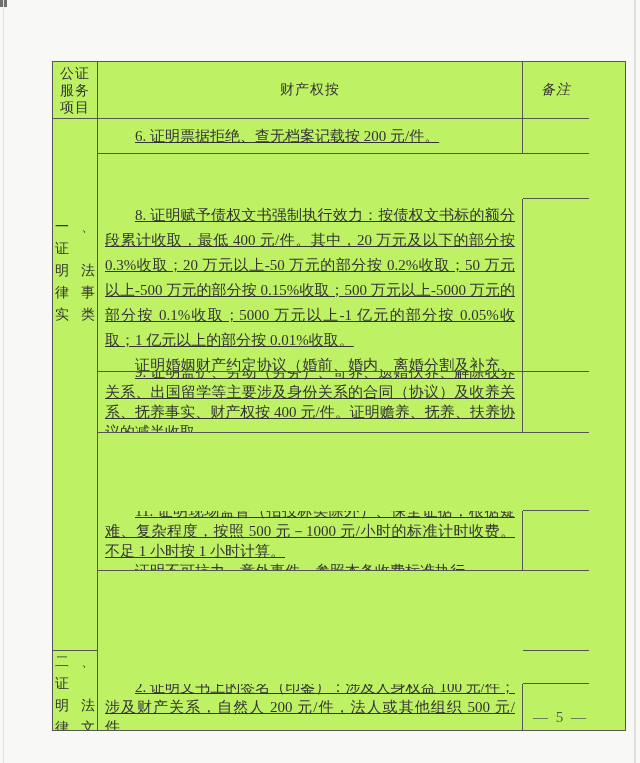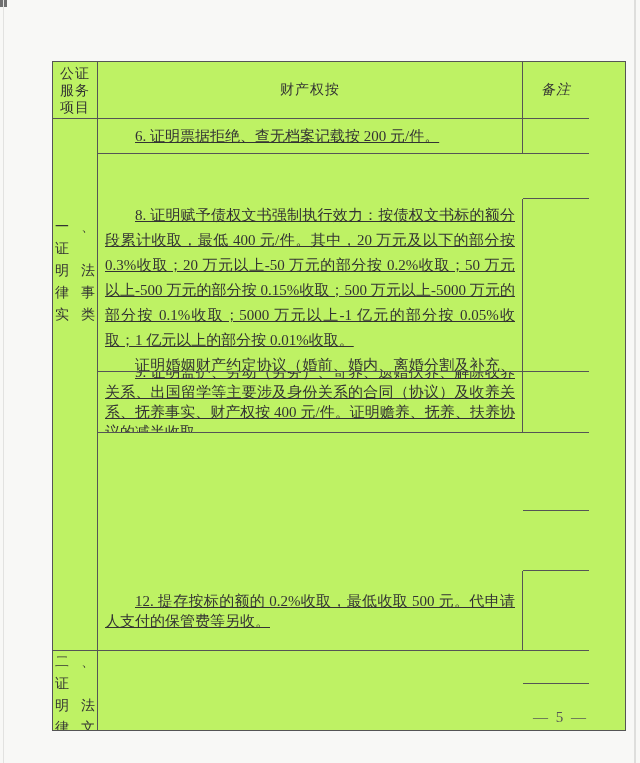--- a/index.html
+++ b/index.html
@@ -92,32 +92,36 @@
   </div>
   <div class="cell remark-cell no-r" style="grid-area:4/3/5/4;"></div>
 
   <div class="cell price-cell" style="grid-area:5/2/6/3;">
     <p>9. 证明监护、劳动（劳务）、寄养、遗赠扶养、解除收养关系、出国留学等主要涉及身份关系的合同（协议）及收养关系、抚养事实、财产权按 400 元/件。证明赡养、抚养、扶养协议的减半收取。</p>
   </div>
   <div class="cell remark-cell no-r" style="grid-area:5/3/6/4;"></div>
 
   <div class="cell remark-cell no-r" style="grid-area:6/3/7/4;"></div>
 
+  <div class="cell price-cell" style="grid-area:7/2/8/3;">
+    <p>11. 证明现场监督（招投标类除外）、保全证据，根据疑难、复杂程度，按照 500 元－1000 元/小时的标准计时收费。不足 1 小时按 1 小时计算。</p>
+    <p>证明不可抗力、意外事件，参照本条收费标准执行。</p>
+  </div>
   <div class="cell remark-cell no-r" style="grid-area:7/3/8/4;"></div>
 
-  <div class="cell price-cell" style="grid-area:8/2/9/3;">
-    <p>12. 提存按标的额的 0.2%收取，最低收取 500 元。代申请人支付的保管费等另收。</p>
-  </div>
   <div class="cell remark-cell no-r" style="grid-area:8/3/9/4;"></div>
 
   <div class="cell vlabel vlabel-sec2 no-b" style="grid-area:9/1/11/2;">
     <div class="vline">二、证</div>
     <div class="vline">明 法</div>
     <div class="vline">律 文</div>
   </div>
 
   <div class="cell remark-cell no-r" style="grid-area:9/3/10/4;"></div>
 
+  <div class="cell price-cell no-b" style="grid-area:10/2/11/3;">
+    <p>2. 证明文书上的签名（印鉴）：涉及人身权益 100 元/件；涉及财产关系，自然人 200 元/件，法人或其他组织 500 元/件。</p>
+  </div>
   <div class="cell remark-cell no-r no-b" style="grid-area:10/3/11/4;"></div>
 
 </div>
 
 <div class="page-number">— 5 —</div>
 
 </body></html>

